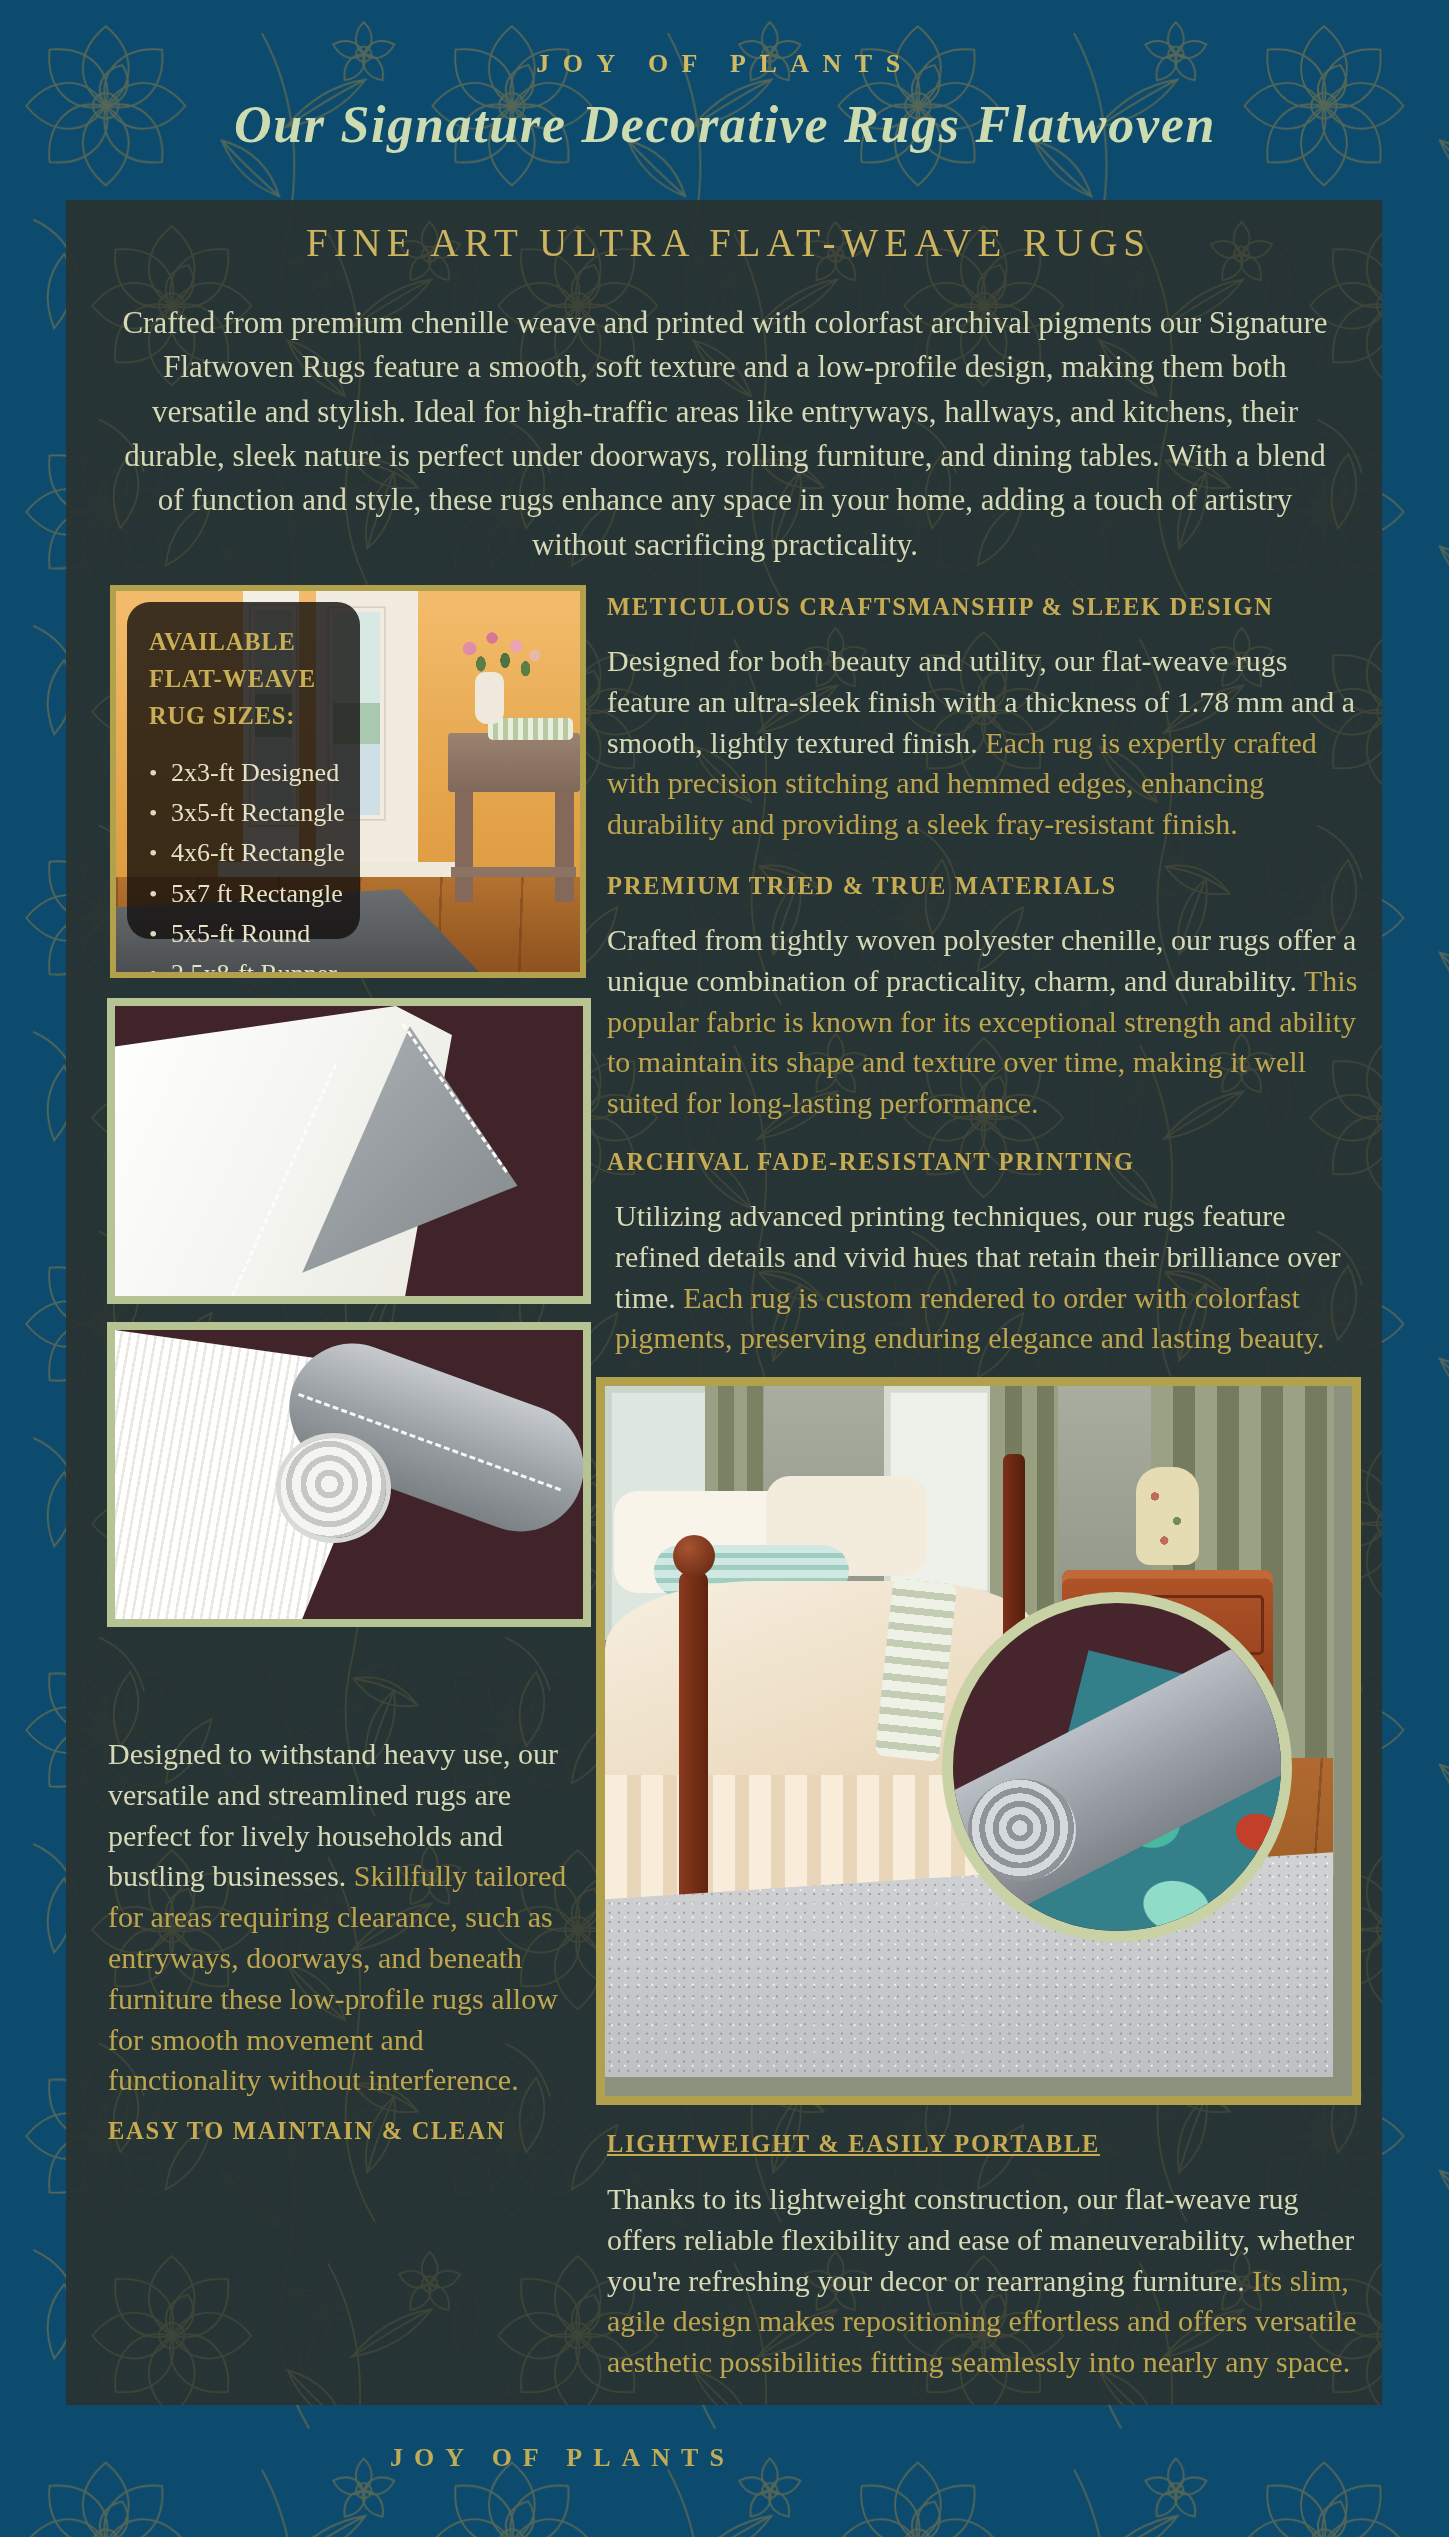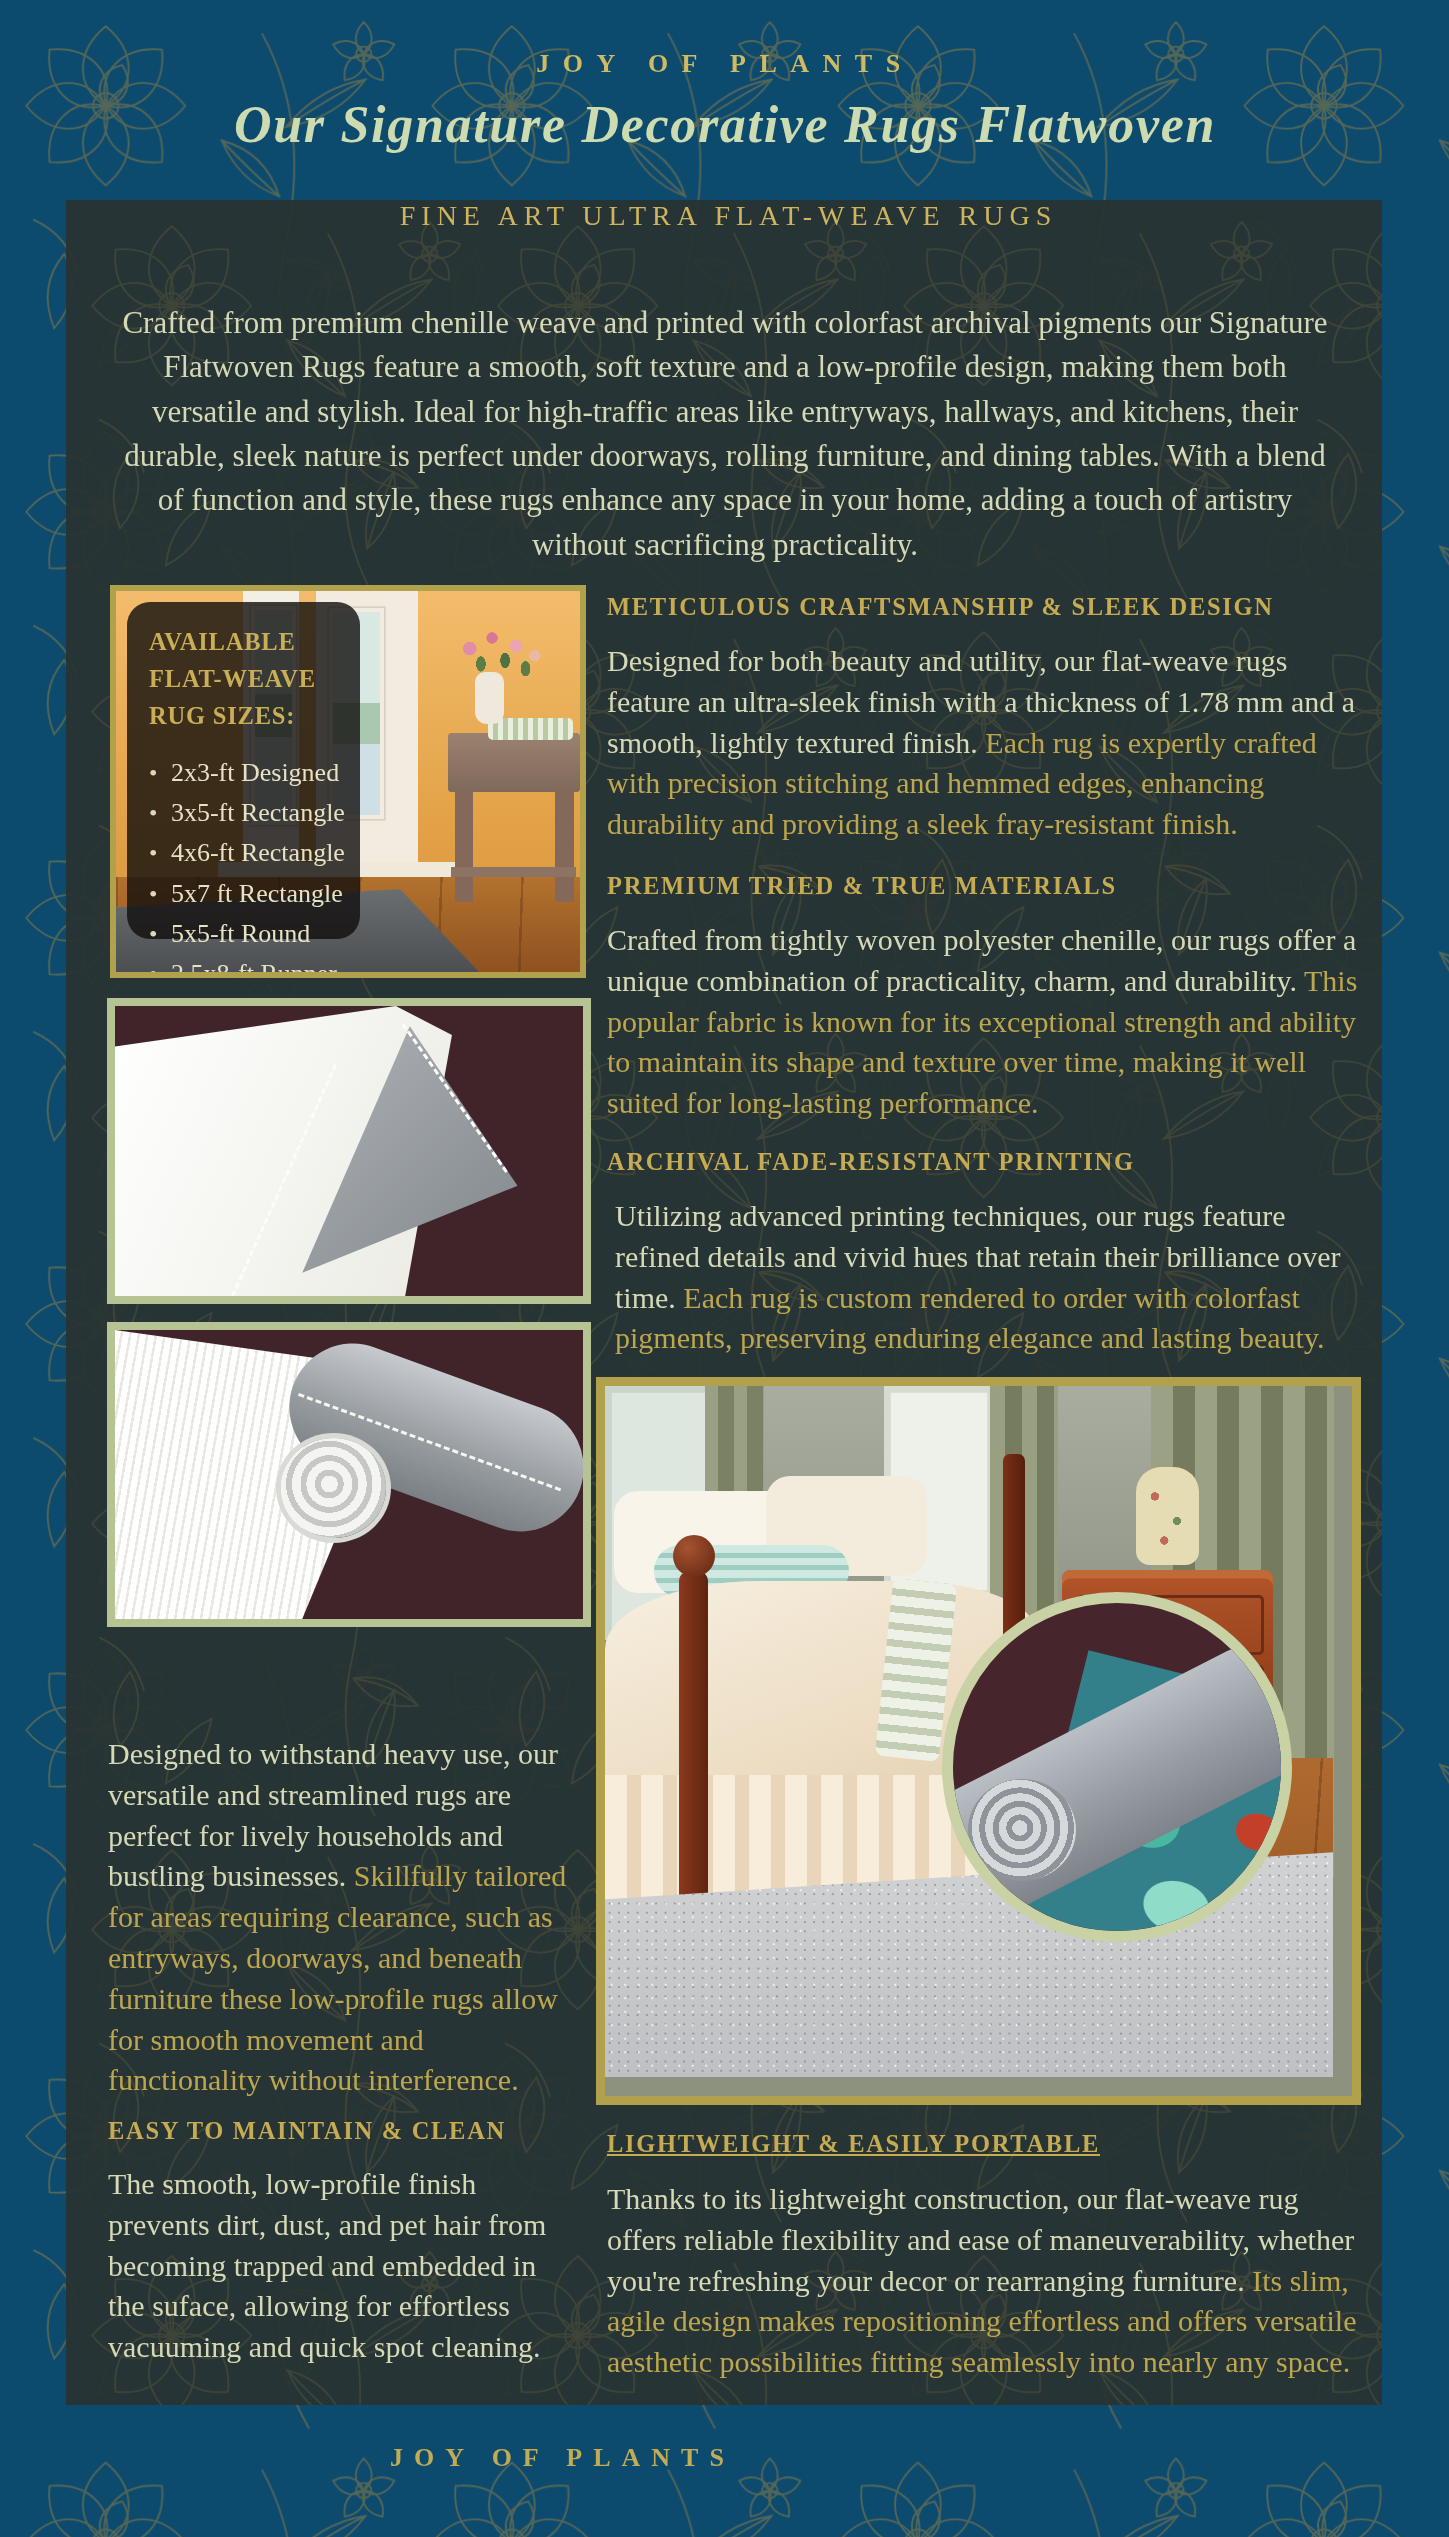--- a/index.html
+++ b/index.html
@@ -20,22 +20,22 @@
     font-style:italic;font-weight:600;font-size:52px;color:#cddbb0;
     letter-spacing:1.7px;
   }
   
   .panel{
     left:66px;top:200px;width:1316px;height:2205px;
     background:rgba(41,51,49,0.95);
   }
   .panel .pat{opacity:.22;}
   .product-title{
-    left:0;right:0;top:200px;text-align:center;
-    font-size:28px;font-weight:500;letter-spacing:6px;color:#cdb45e;margin-left:7px;
+    left:0;right:0;top:220px;text-align:center;
+    font-size:39px;font-weight:500;letter-spacing:6px;color:#cdb45e;margin-left:7px;
   }
   .intro{
     left:110px;top:301px;width:1230px;text-align:center;
     font-size:31px;line-height:1.43;color:#d6d9b5;
   }
   
   .h-gold{font-size:24.5px;font-weight:700;letter-spacing:1.7px;line-height:1.45;color:#c6ab52;}
   .para{font-size:30px;line-height:1.36;margin:0;}
   .t-main{color:#d6d9b5;}
   .t-accent{color:#bda64e;}
@@ -316,21 +316,20 @@
   <div class="abs photo frame-sage p3">
     <div class="abs sheet"></div>
     <div class="abs roll"></div>
     <div class="abs stitch"></div>
     <div class="abs cap"></div>
   </div>
 
   <p class="abs para" style="left:108px;top:1734px;width:467px;"><span class="t-main">Designed to withstand heavy use, our versatile and streamlined rugs are perfect for lively households and bustling businesses.</span><span class="t-accent"> Skillfully tailored for areas requiring clearance, such as entryways, doorways, and beneath furniture these low-profile rugs allow for smooth movement and functionality without interference.</span></p>
 
   <div class="abs h-gold" style="left:108px;top:2113px;width:474px;">EASY TO MAINTAIN &amp; CLEAN</div>
-  <p class="abs para" style="left:108px;top:2164px;width:467px;"><span class="t-main">The smooth, low-profile finish prevents dirt, dust, and pet hair from becoming trapped and embedded in the suface, allowing for effortless vacuuming and quick spot cleaning.</span><span class="t-accent"></span></p>
 
   <div class="abs photo frame-gold-thick p4">
     <div class="abs wall"></div>
     <div class="abs win-left"></div>
     <div class="abs cur-a"></div>
     <div class="abs win-mid"></div>
     <div class="abs cur-b"></div>
     <div class="abs cur-c"></div>
     <div class="abs floor"></div>
     <div class="abs stand">

